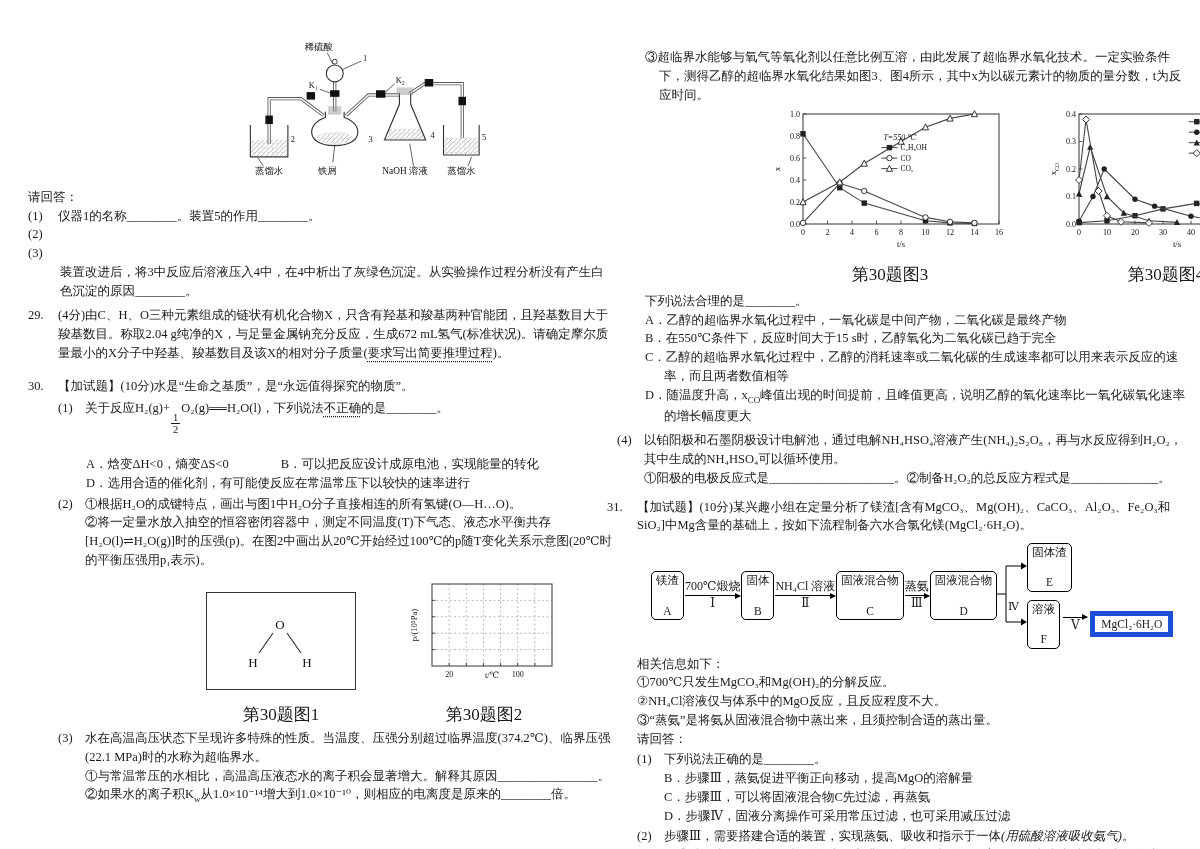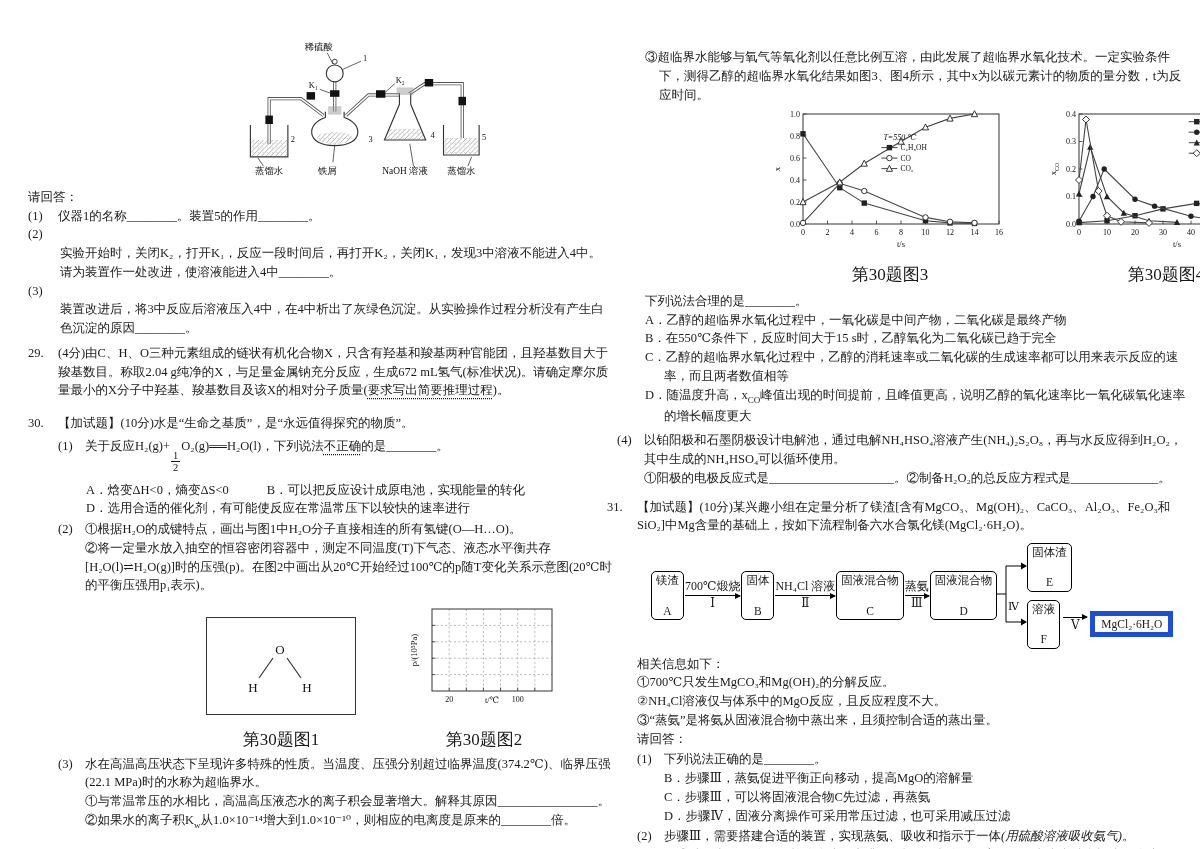--- a/index.html
+++ b/index.html
@@ -21,21 +21,21 @@
   .qbody{flex:1;}
   .qpara{margin-left:32px;}
 
   .qmain{display:flex;margin-top:6px;}
   .qmnum{width:30px;flex:none;}
   .qmbody{flex:1;}
   .sub{display:flex;margin-top:2px;}
   .subnum{width:27px;flex:none;}
   .subbody{flex:1;}
 
-  .optrow{display:flex;gap:38px;margin-left:28px;margin-top:8px;}
+  .optrow{display:flex;gap:52px;margin-left:28px;margin-top:20px;}
   .optcol{margin-left:28px;}
   .opt{padding-left:19px;text-indent:-19px;}
 
   .emph{text-decoration:underline dotted;text-underline-offset:4px;}
   .kai{font-style:italic;}
   .sube{vertical-align:sub;font-size:9px;}
 
   .frac{display:inline-flex;flex-direction:column;align-items:center;
         vertical-align:-0.85em;line-height:1.05;font-size:10.5px;margin:0 1px;}
   .frac .fn{border-bottom:1px solid #1a1a1a;padding:0 2px;}
@@ -134,21 +134,20 @@
     </div>
 
     <div class="line">请回答：</div>
     <div class="qitem">
       <span class="qnum">(1)</span>
       <span class="qbody">仪器1的名称________。装置5的作用________。</span>
     </div>
     <div class="qitem">
       <span class="qnum">(2)</span>
     </div>
-    <div class="qpara">实验开始时，关闭K₂，打开K₁，反应一段时间后，再打开K₂，关闭K₁，发现3中溶液不能进入4中。请为装置作一处改进，使溶液能进入4中________。</div>
     <div class="qitem">
       <span class="qnum">(3)</span>
     </div>
     <div class="qpara">装置改进后，将3中反应后溶液压入4中，在4中析出了灰绿色沉淀。从实验操作过程分析没有产生白色沉淀的原因________。</div>
 
     <div class="qmain">
       <span class="qmnum">29.</span>
       <div class="qmbody">
         <span>(4分)由C、H、O三种元素组成的链状有机化合物X，只含有羟基和羧基两种官能团，且羟基数目大于羧基数目。称取2.04 g纯净的X，与足量金属钠充分反应，生成672 mL氢气(标准状况)。请确定摩尔质量最小的X分子中羟基、羧基数目及该X的相对分子质量(</span><span class="emph">要求写出简要推理过程</span><span>)。</span>
       </div>

